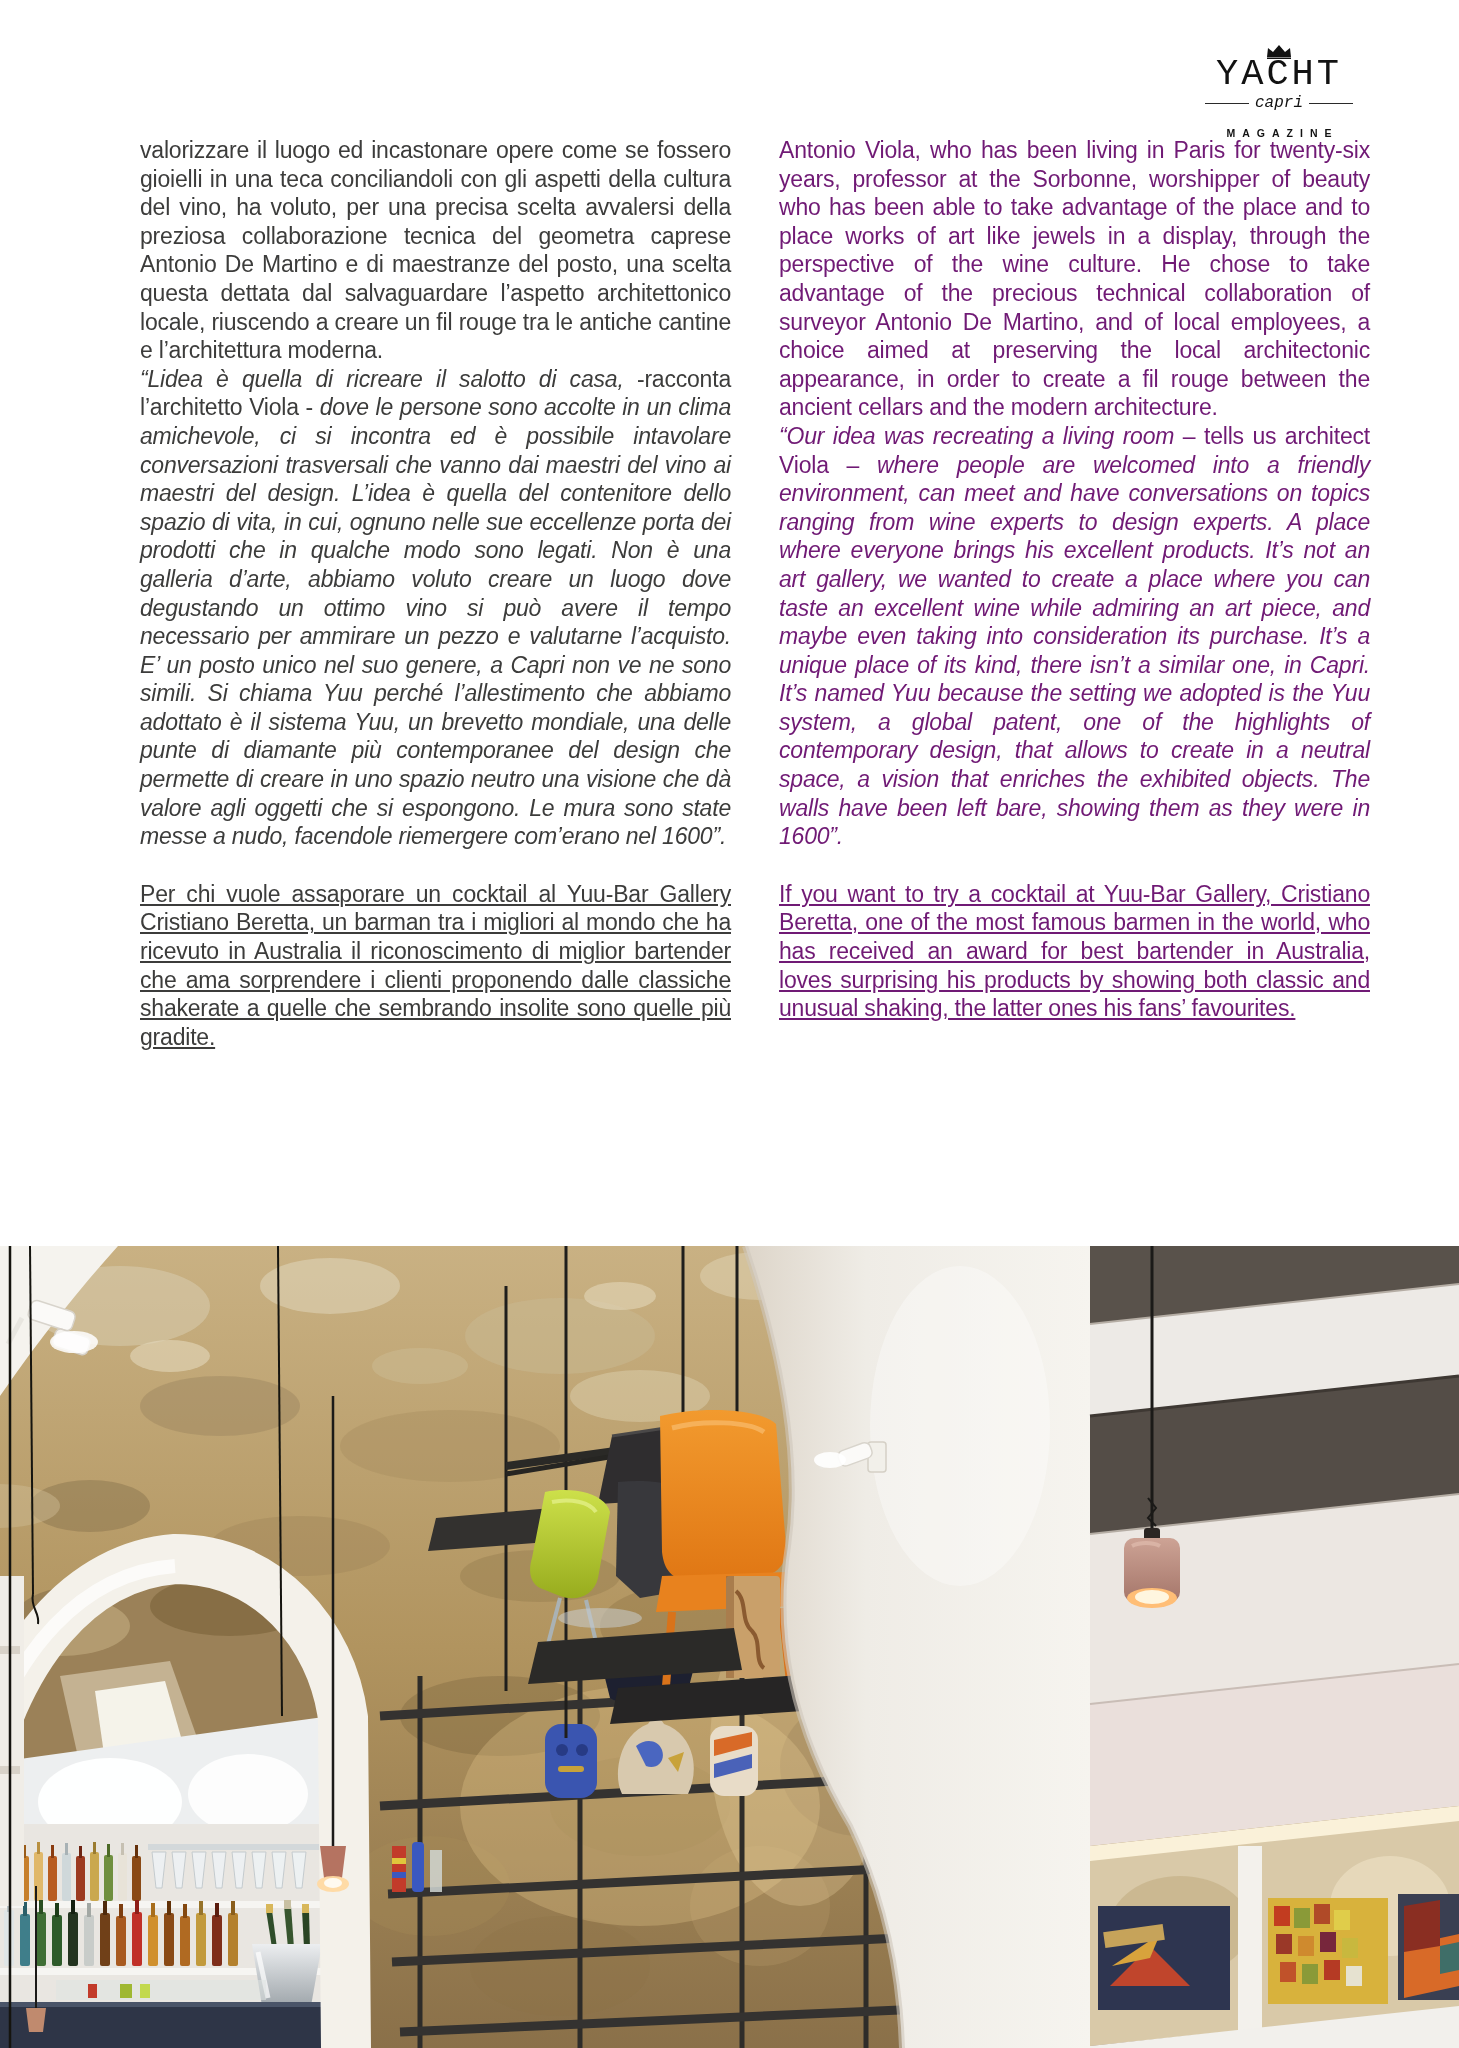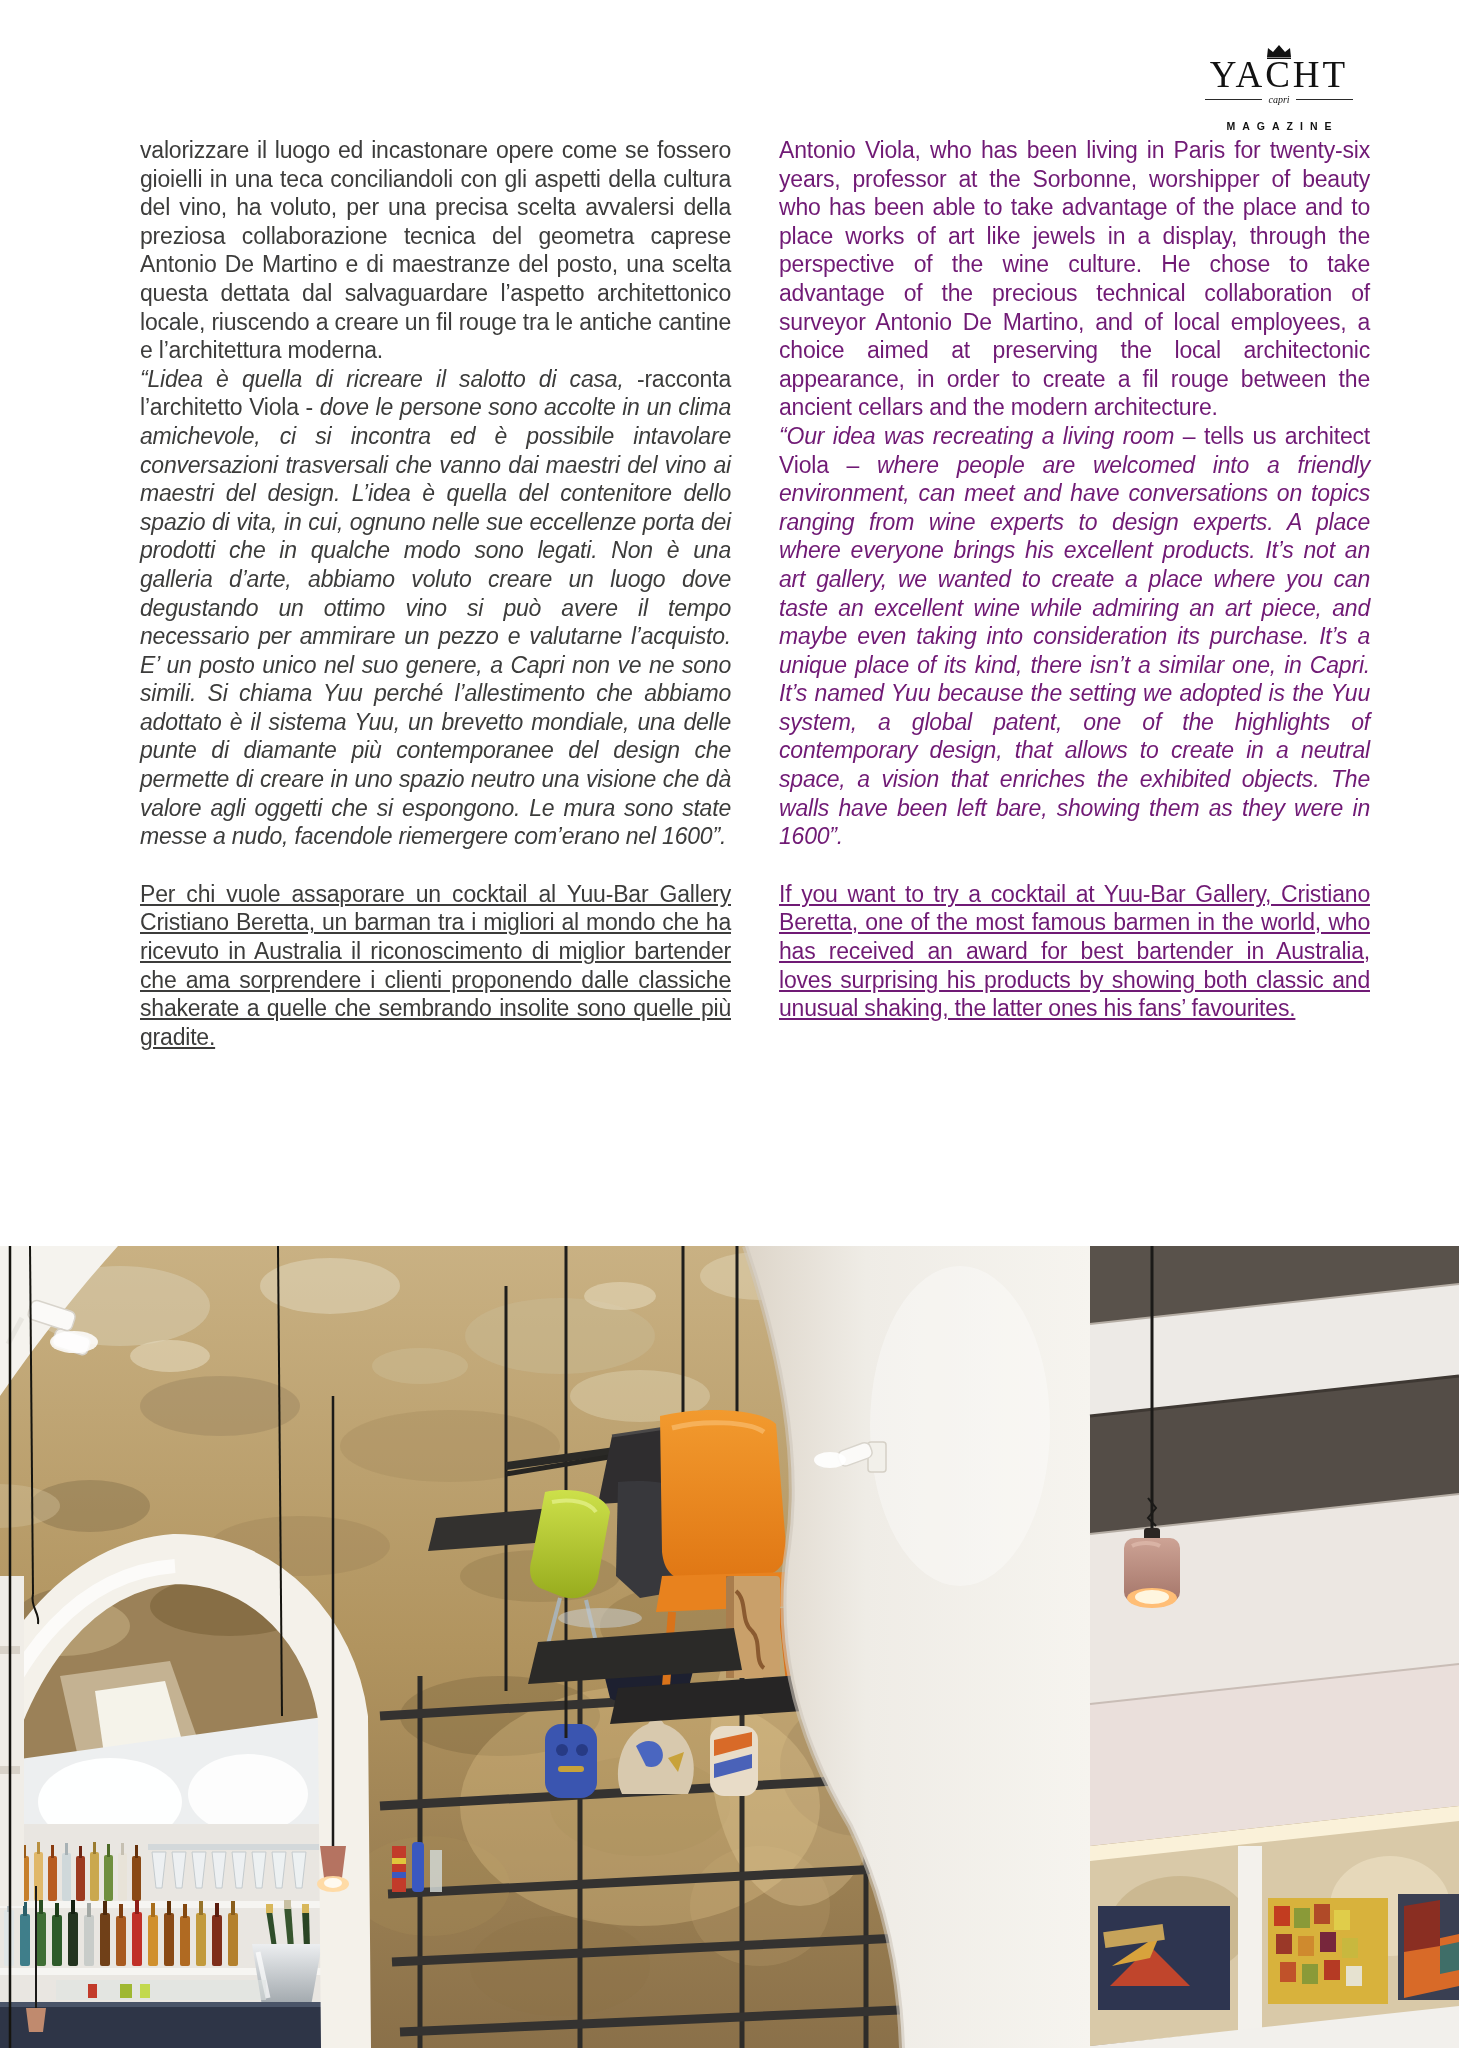--- a/index.html
+++ b/index.html
@@ -3,24 +3,24 @@
 <meta charset="utf-8">
 <style>
   html,body{margin:0;padding:0;}
   body{
     width:1459px;height:2048px;position:relative;background:#ffffff;
     font-family:"Liberation Sans",sans-serif;overflow:hidden;
   }
   
   .logo{position:absolute;top:44px;right:106px;width:148px;text-align:center;color:#121212;}
   .logo .crown{display:block;margin:0 auto -3px auto;width:26px;height:15px;}
-  .logo .title{font-family:Liberation Serif, serif;font-size:37px;letter-spacing:3px;line-height:1;}
+  .logo .title{font-family:Liberation Mono, monospace;font-size:37px;letter-spacing:3px;line-height:1;}
   .logo .subrow{display:flex;align-items:center;justify-content:center;gap:6px;margin-top:1px;}
   .logo .rule{flex:1;height:1px;background:#2a2a2a;}
-  .logo .subtitle{font-family:Liberation Serif, serif;font-style:italic;font-size:10px;}
+  .logo .subtitle{font-family:Liberation Mono, monospace;font-style:italic;font-size:16px;}
   .logo .tagline{font-size:10.5px;font-weight:bold;letter-spacing:7px;margin-top:15px;text-indent:7px;}
   
   .content{position:absolute;top:136px;left:120px;width:1231px;display:flex;gap:48px;margin-left:20px;}
   .col{width:591px;text-align:justify;font-size:23px;line-height:28.6px;letter-spacing:-0.2px;}
   .col.italian{color:#3c3c3b;}
   .col.english{color:#701a75;}
   .col p{margin:0;}
   .col p.spaced{margin-top:29px;text-decoration:underline;}
   .it{font-style:italic;}
   

